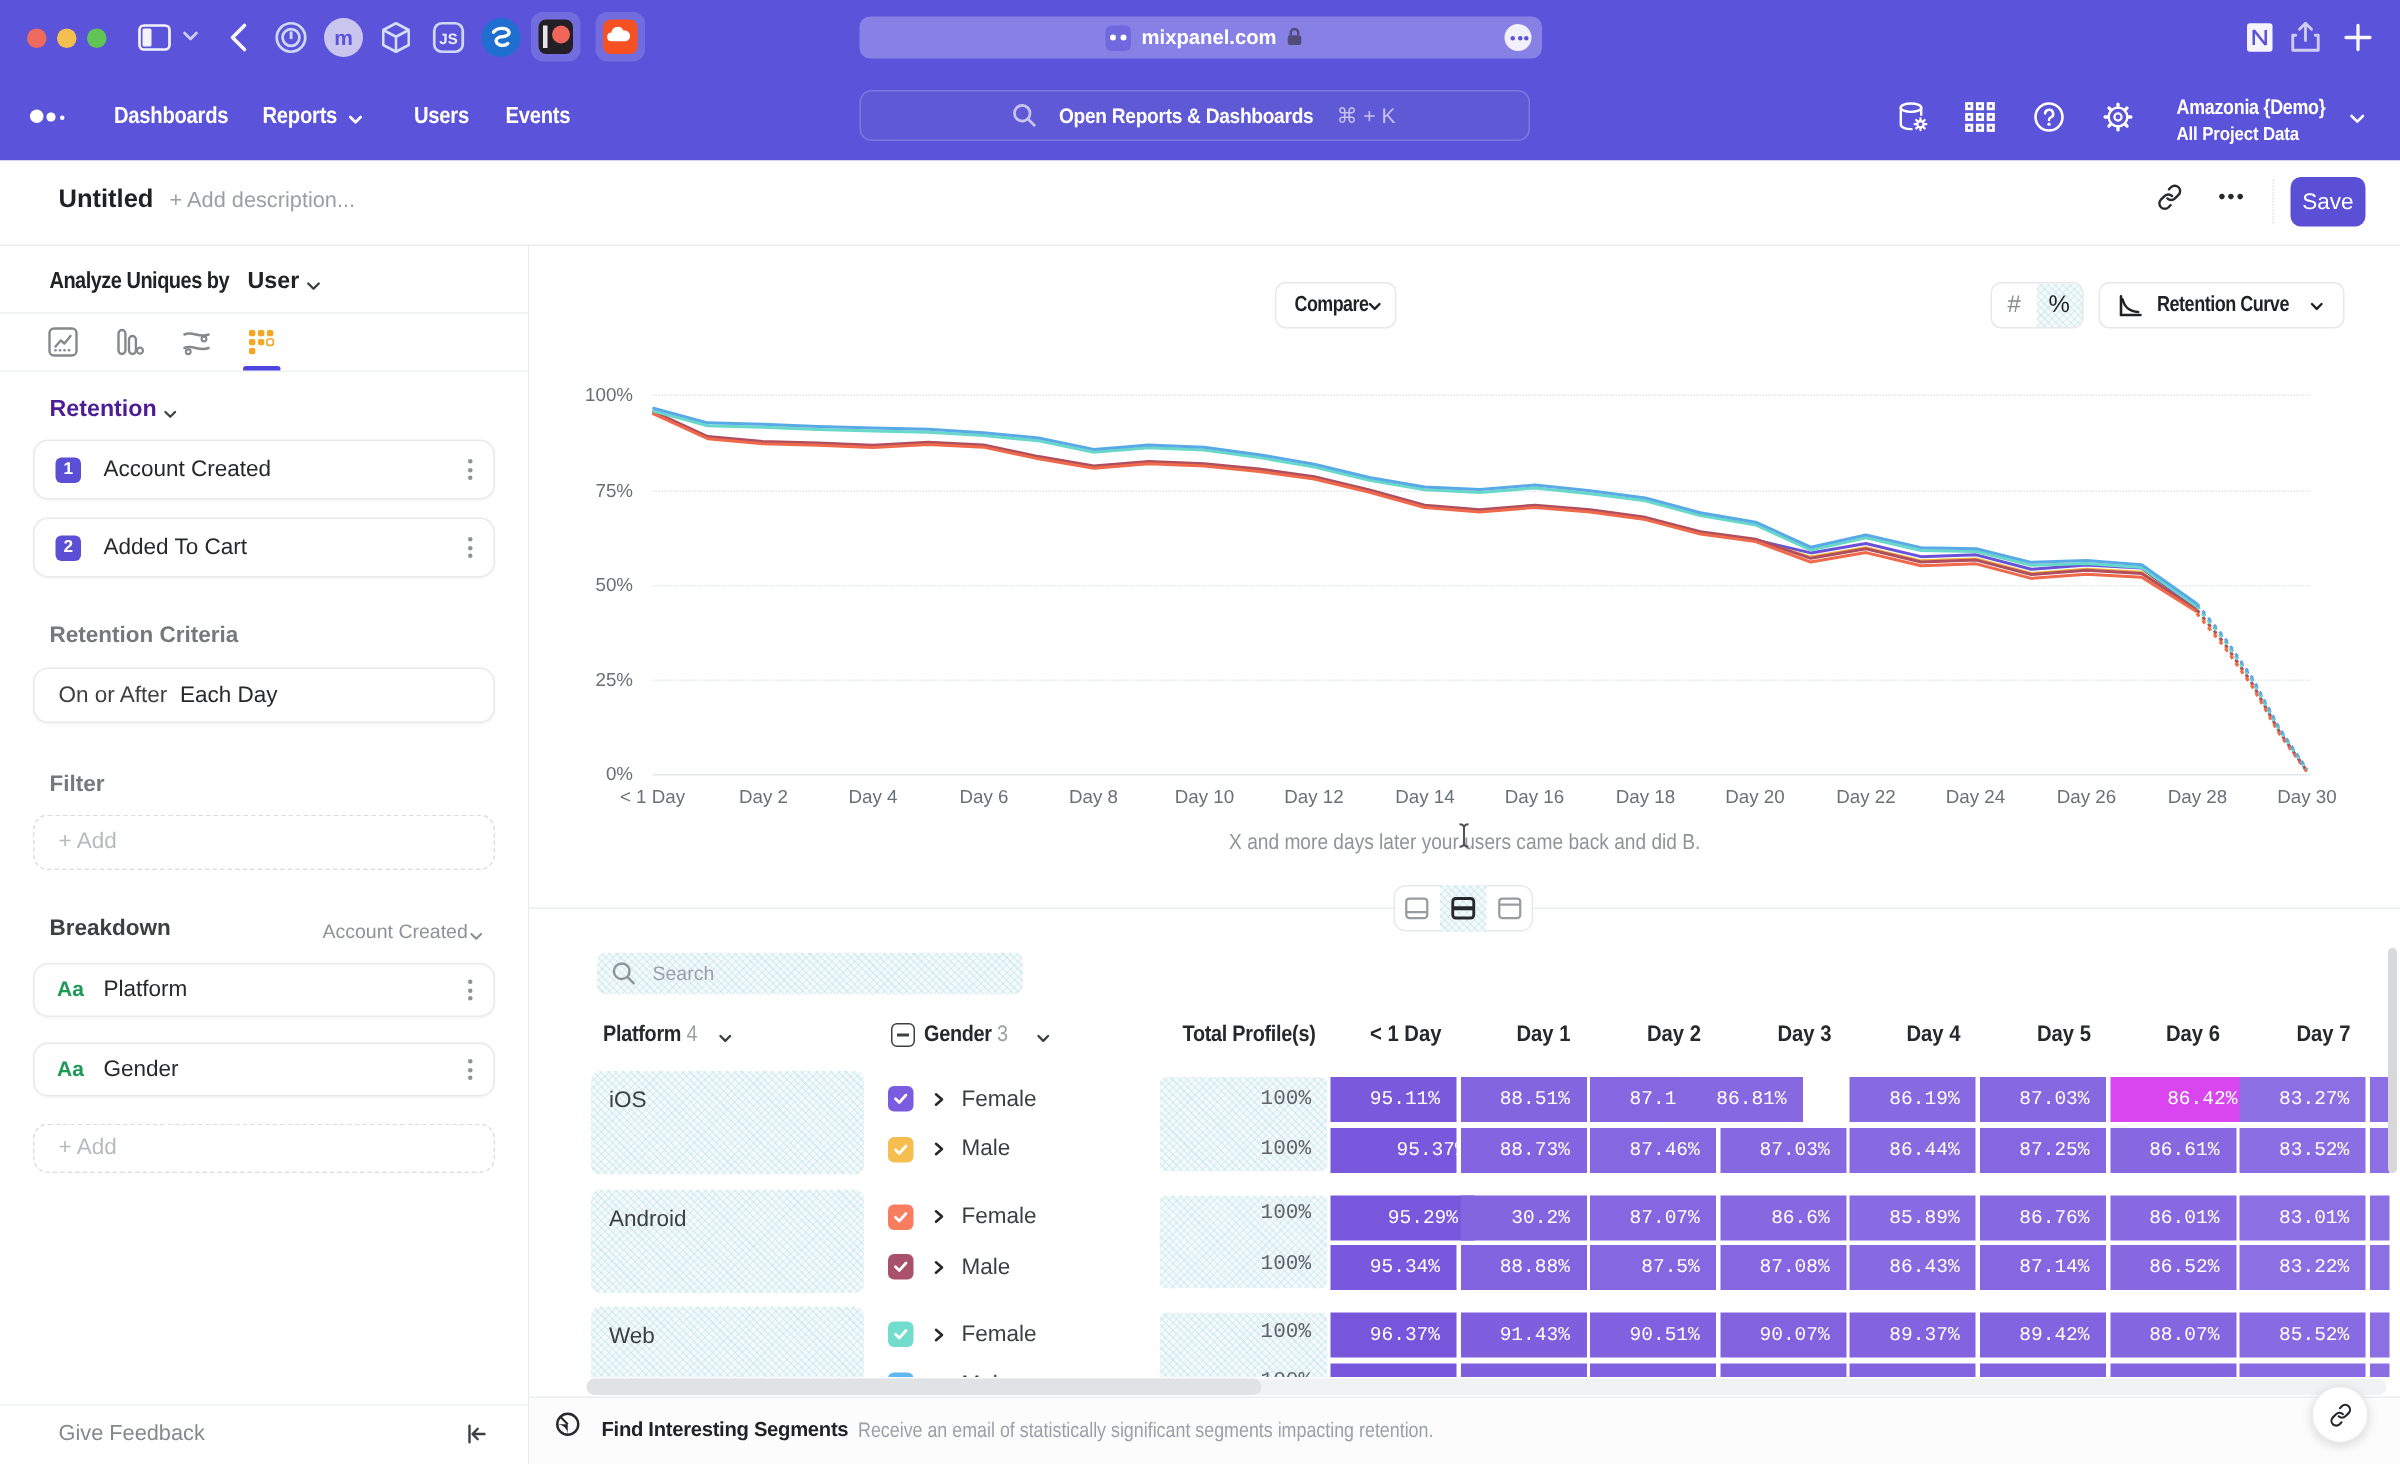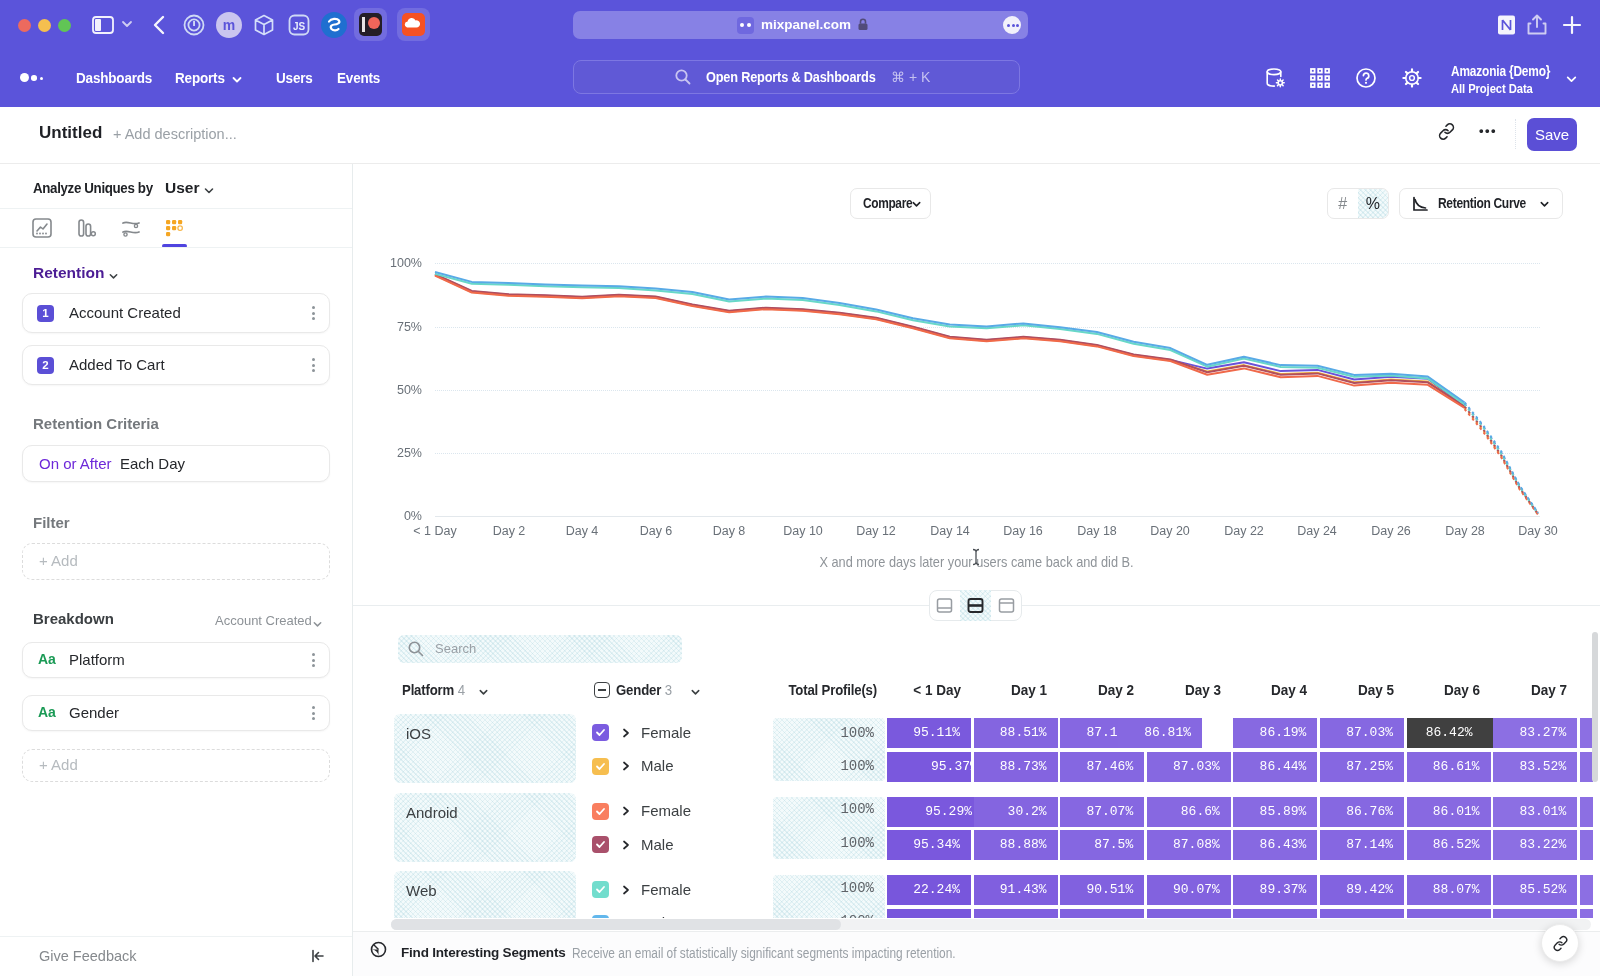--- a/index.html
+++ b/index.html
@@ -247,21 +247,21 @@
     <div class="badge">2</div>
     <div class="abs" style="left:46px;top:10px;color:#26282c;font-size:15px;">Added To Cart</div>
     <div class="dots3">
           <i></i>
           <i></i>
           <i></i>
         </div>
   </div>
   <div class="abs label-g" style="left:33px;top:251px;">Retention Criteria</div>
   <div class="card" style="top:281px;height:37px;">
-    <div class="abs" style="left:16px;top:9px;color:#6d28d9;font-size:15px;">On or After</div>
+    <div class="abs" style="left:16px;top:9px;color:#404040;font-size:15px;">On or After</div>
     <div class="abs" style="left:97px;top:9px;color:#26282c;font-size:15px;">Each Day</div>
   </div>
   <div class="abs label-g" style="left:33px;top:350px;">Filter</div>
   <div class="addbox" style="top:379px;height:37px;">
         <span style="position:absolute;left:16px;top:8px;">+ Add</span>
       </div>
 
   <div class="abs label-g" style="left:33px;top:446px;color:#3c4043;">Breakdown</div>
   <div class="abs" style="left:215px;top:449px;color:#8d9297;font-size:13px;">Account Created</div>
   <svg class="abs" style="left:312px;top:455px;width:11px;height:11px;" viewBox="0 0 12 12">
@@ -421,21 +421,21 @@
         <path d="M3 1.5 L7 5 L3 8.5" fill="none" stroke="#26282c" stroke-width="1.7" stroke-linecap="round" stroke-linejoin="round"></path>
       </svg>
 <div class="abs" style="left:288.0px;top:93.7px;font-size:15px;color:#3c4043;">Female</div>
 <div class="abs" style="left:420.0px;top:94.7px;width:101px;text-align:right;font-family:'Liberation Mono', monospace;font-size:14px;color:#5f6368;">100%</div>
 <div class="pcell" style="left:534.0px;top:88.0px;width:84px;background:rgb(122,89,221);">95.11%</div>
 <div class="pcell" style="left:620.6px;top:88.0px;width:84px;background:rgb(132,101,224);">88.51%</div>
 <div class="pcell" style="left:707.2px;top:88.0px;width:84px;background:rgb(134,103,225);">87.15%</div>
 <div class="pcell" style="left:765px;top:88.0px;width:84px;background:rgb(134,104,225);">86.81%</div>
 <div class="pcell" style="left:880.4px;top:88.0px;width:84px;background:rgb(135,105,225);">86.19%</div>
 <div class="pcell" style="left:967.0px;top:88.0px;width:84px;background:rgb(134,104,225);">87.03%</div>
-<div class="pcell" style="left:1053.6px;top:88.0px;width:96px;background:#404040;text-align:center;">86.42%</div>
+<div class="pcell" style="left:1053.6px;top:88.0px;width:96px;background:#d946ef;">86.42%</div>
 <div class="pcell" style="left:1140.2px;top:88.0px;width:84px;background:rgb(140,111,227);">83.27%</div>
 <div class="pcell" style="left:1226.8px;top:88.0px;width:21px;background:rgb(140,111,227);"></div>
 <div class="abs" style="left:239.0px;top:127.7px;width:17px;height:17px;border-radius:4px;background:#f6be4f;"></div>
 <svg class="abs" style="left:242.0px;top:130.7px;width:11px;height:11px;" viewBox="0 0 11 11">
         <path d="M2 5.5 L4.5 8 L9 3" fill="none" stroke="#fff" stroke-width="1.8" stroke-linecap="round" stroke-linejoin="round"></path>
       </svg>
 <svg class="abs" style="left:268.0px;top:131.2px;width:10px;height:10px;" viewBox="0 0 10 10">
         <path d="M3 1.5 L7 5 L3 8.5" fill="none" stroke="#26282c" stroke-width="1.7" stroke-linecap="round" stroke-linejoin="round"></path>
       </svg>
 <div class="abs" style="left:288.0px;top:127.2px;font-size:15px;color:#3c4043;">Male</div>
@@ -493,21 +493,21 @@
 <div class="hatch abs" style="left:420.0px;top:245.0px;width:112px;height:62.5px;border-radius:4px;"></div>
 <div class="abs" style="left:239.0px;top:251.2px;width:17px;height:17px;border-radius:4px;background:#72ddcd;"></div>
 <svg class="abs" style="left:242.0px;top:254.2px;width:11px;height:11px;" viewBox="0 0 11 11">
         <path d="M2 5.5 L4.5 8 L9 3" fill="none" stroke="#fff" stroke-width="1.8" stroke-linecap="round" stroke-linejoin="round"></path>
       </svg>
 <svg class="abs" style="left:268.0px;top:254.7px;width:10px;height:10px;" viewBox="0 0 10 10">
         <path d="M3 1.5 L7 5 L3 8.5" fill="none" stroke="#26282c" stroke-width="1.7" stroke-linecap="round" stroke-linejoin="round"></path>
       </svg>
 <div class="abs" style="left:288.0px;top:250.7px;font-size:15px;color:#3c4043;">Female</div>
 <div class="abs" style="left:420.0px;top:249.7px;width:101px;text-align:right;font-family:'Liberation Mono', monospace;font-size:14px;color:#5f6368;">100%</div>
-<div class="pcell" style="left:534.0px;top:245.0px;width:84px;background:rgb(120,86,220);">22.24%</div>
+<div class="pcell" style="left:534.0px;top:245.0px;width:84px;background:rgb(120,86,220);">96.37%</div>
 <div class="pcell" style="left:620.6px;top:245.0px;width:84px;background:rgb(128,95,223);">91.43%</div>
 <div class="pcell" style="left:707.2px;top:245.0px;width:84px;background:rgb(129,97,223);">90.51%</div>
 <div class="pcell" style="left:793.8px;top:245.0px;width:84px;background:rgb(130,98,223);">90.07%</div>
 <div class="pcell" style="left:880.4px;top:245.0px;width:84px;background:rgb(131,99,224);">89.37%</div>
 <div class="pcell" style="left:967.0px;top:245.0px;width:84px;background:rgb(130,99,224);">89.42%</div>
 <div class="pcell" style="left:1053.6px;top:245.0px;width:84px;background:rgb(132,102,224);">88.07%</div>
 <div class="pcell" style="left:1140.2px;top:245.0px;width:84px;background:rgb(136,106,226);">85.52%</div>
 <div class="pcell" style="left:1226.8px;top:245.0px;width:21px;background:rgb(140,111,227);"></div>
 <div class="abs" style="left:239.0px;top:284.7px;width:17px;height:17px;border-radius:4px;background:#62b7ec;"></div>
 <svg class="abs" style="left:242.0px;top:287.7px;width:11px;height:11px;" viewBox="0 0 11 11">

